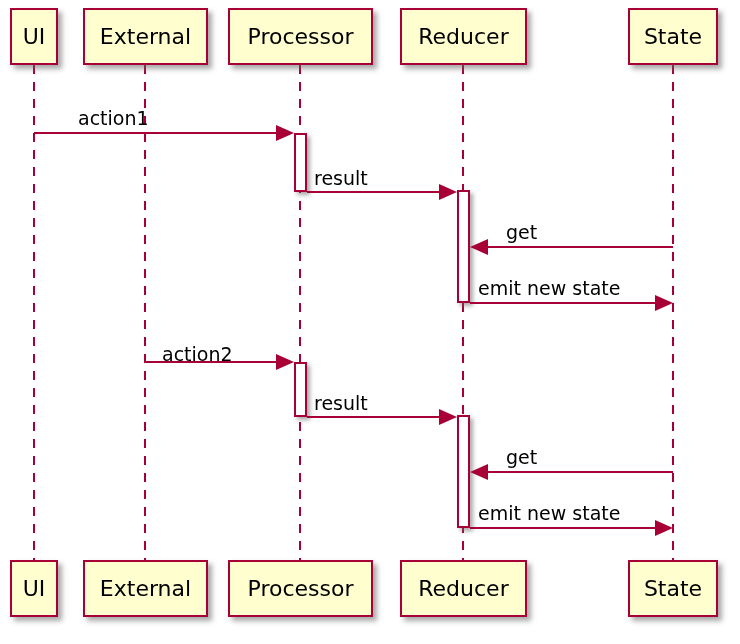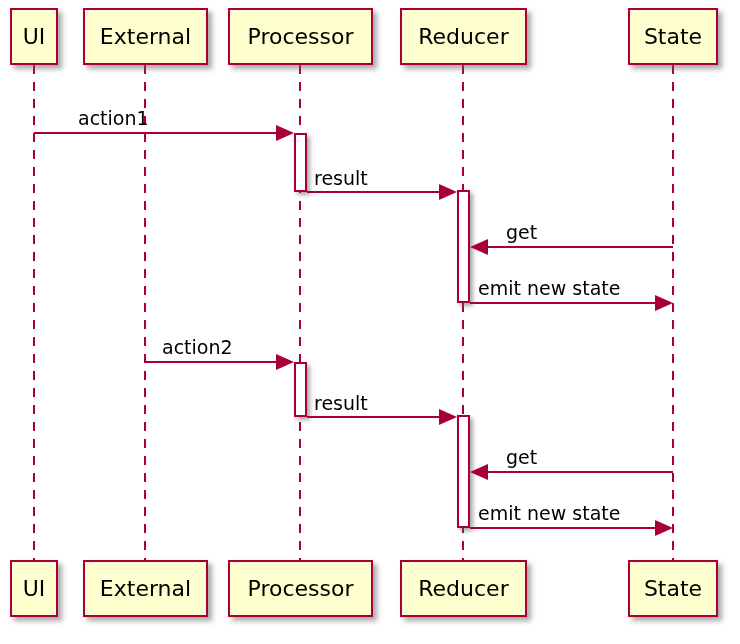--- a/index.html
+++ b/index.html
@@ -69,21 +69,21 @@
   <div class="arr arr-r" style="left:439px; top:184px;"></div>
 
   <div class="msg-label" style="left:506px; top:222px;">get</div>
   <div class="msg-line" style="left:486px; top:246px; width:187px;"></div>
   <div class="arr arr-l" style="left:470px; top:239px;"></div>
 
   <div class="msg-label" style="left:478px; top:278px;">emit new state</div>
   <div class="msg-line" style="left:470px; top:302px; width:187px;"></div>
   <div class="arr arr-r" style="left:655px; top:295px;"></div>
 
-  <div class="msg-label" style="left:162px; top:337px;">action2</div>
+  <div class="msg-label" style="left:162px; top:344px;">action2</div>
   <div class="msg-line" style="left:145px; top:361px; width:133px;"></div>
   <div class="arr arr-r" style="left:276px; top:354px;"></div>
 
   <div class="msg-label" style="left:314px; top:393px;">result</div>
   <div class="msg-line" style="left:307px; top:416px; width:134px;"></div>
   <div class="arr arr-r" style="left:439px; top:409px;"></div>
 
   <div class="msg-label" style="left:506px; top:447px;">get</div>
   <div class="msg-line" style="left:486px; top:471px; width:187px;"></div>
   <div class="arr arr-l" style="left:470px; top:464px;"></div>

